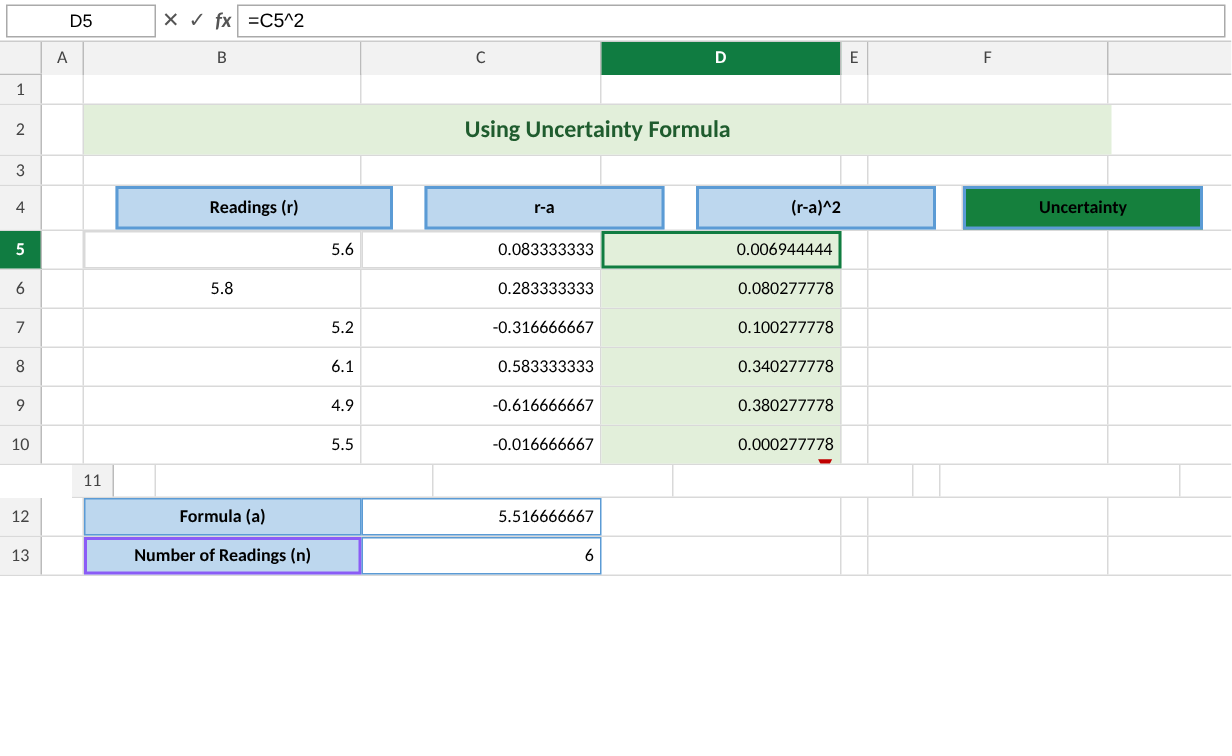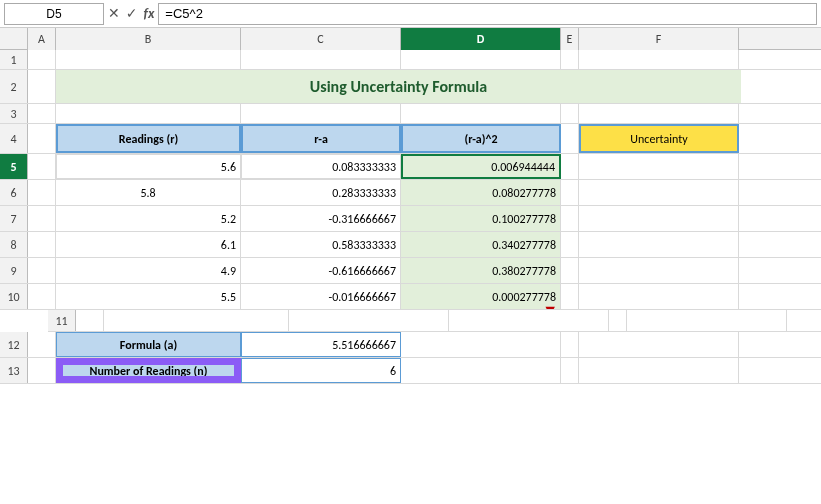--- a/index.html
+++ b/index.html
@@ -131,24 +131,25 @@
       display: flex;
       align-items: center;
       justify-content: center;
       width: 100%;
     }
 
     
     .header-bg {
       background: #bdd7ee;
       font-weight: bold;
+      margin-left: 21px;
     }
     .uncertainty-header {
-      background: #fde047;
-      font-weight: normal;
+      background: #15803d;
+      font-weight: bold;
       color: #000;
     }
 
     
     .selected-cell {
       border: 2px solid #107c41 !important;
       background: #fff;
     }
 
     
@@ -350,21 +351,21 @@
       <span>5.516666667</span>
     </div>
     <div class="cell" style="width:160px;"></div>
     <div class="cell" style="width:18px;"></div>
     <div class="cell" style="width:160px;"></div>
   </div>
 
   <div class="row" style="height:26px;">
     <div class="row-num">13</div>
     <div class="cell" style="width:28px;"></div>
-    <div class="cell summary-header" style="width:185px; border:7px solid #8b5cf6;">
+    <div class="cell summary-header" style="width:185px; border:2px solid #8b5cf6;">
       <span>Number of Readings (n)</span>
     </div>
     <div class="cell right" style="width:160px; border:1px solid #5b9bd5;">
       <span>6</span>
     </div>
     <div class="cell" style="width:160px;"></div>
     <div class="cell" style="width:18px;"></div>
     <div class="cell" style="width:160px;"></div>
   </div>
 

